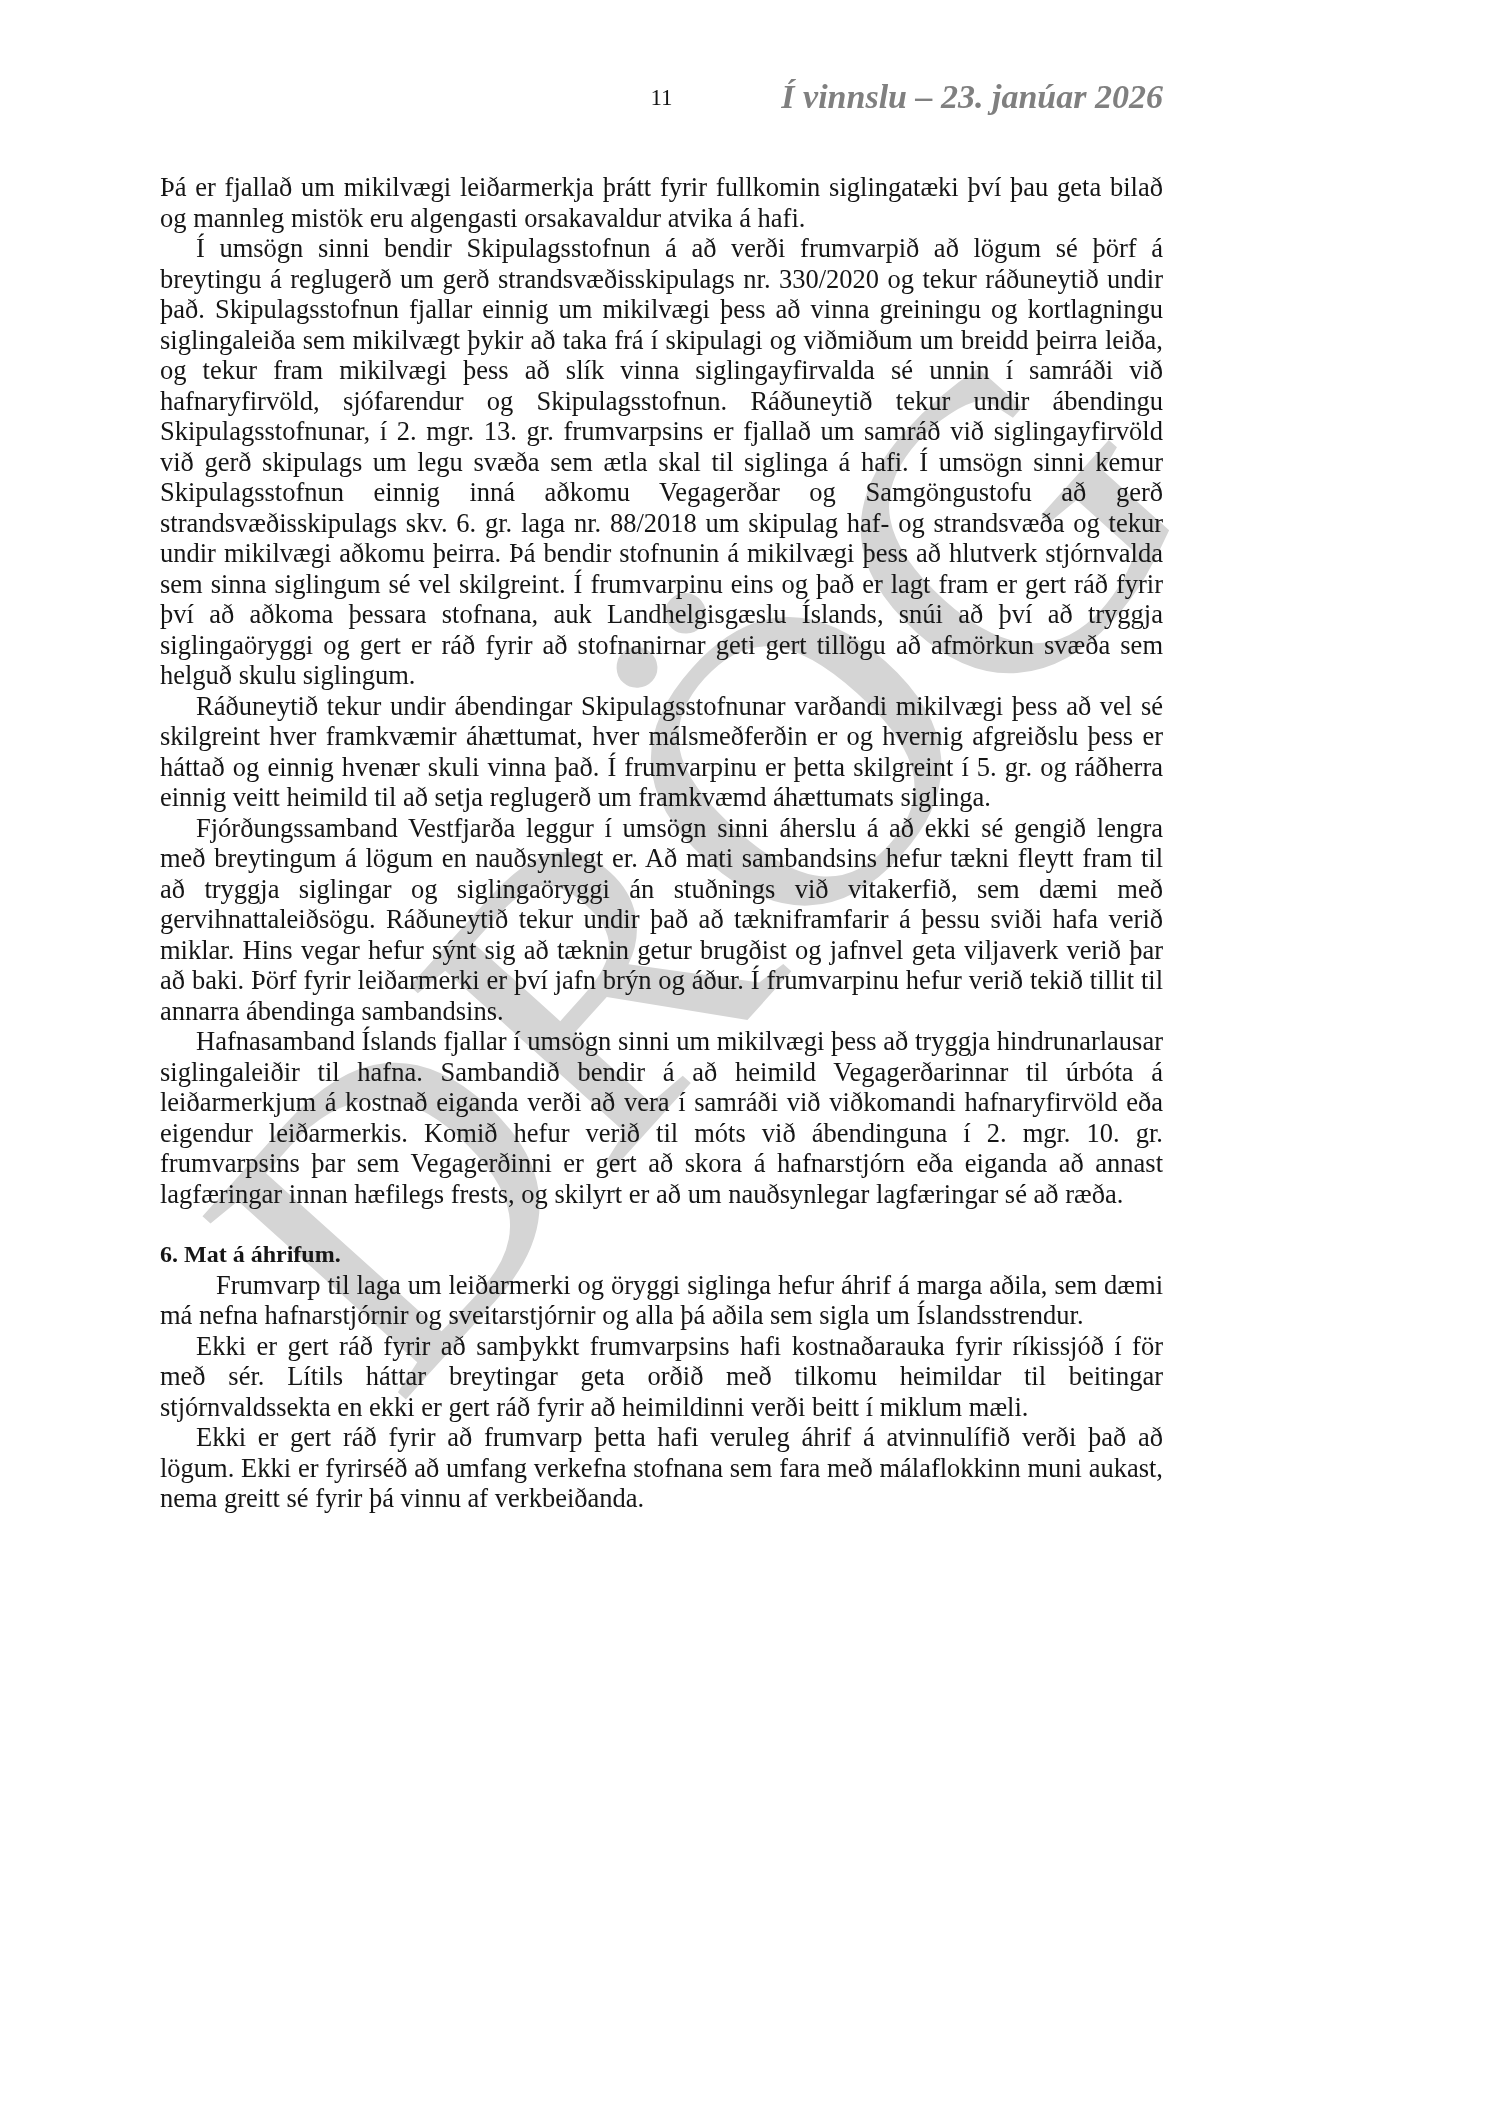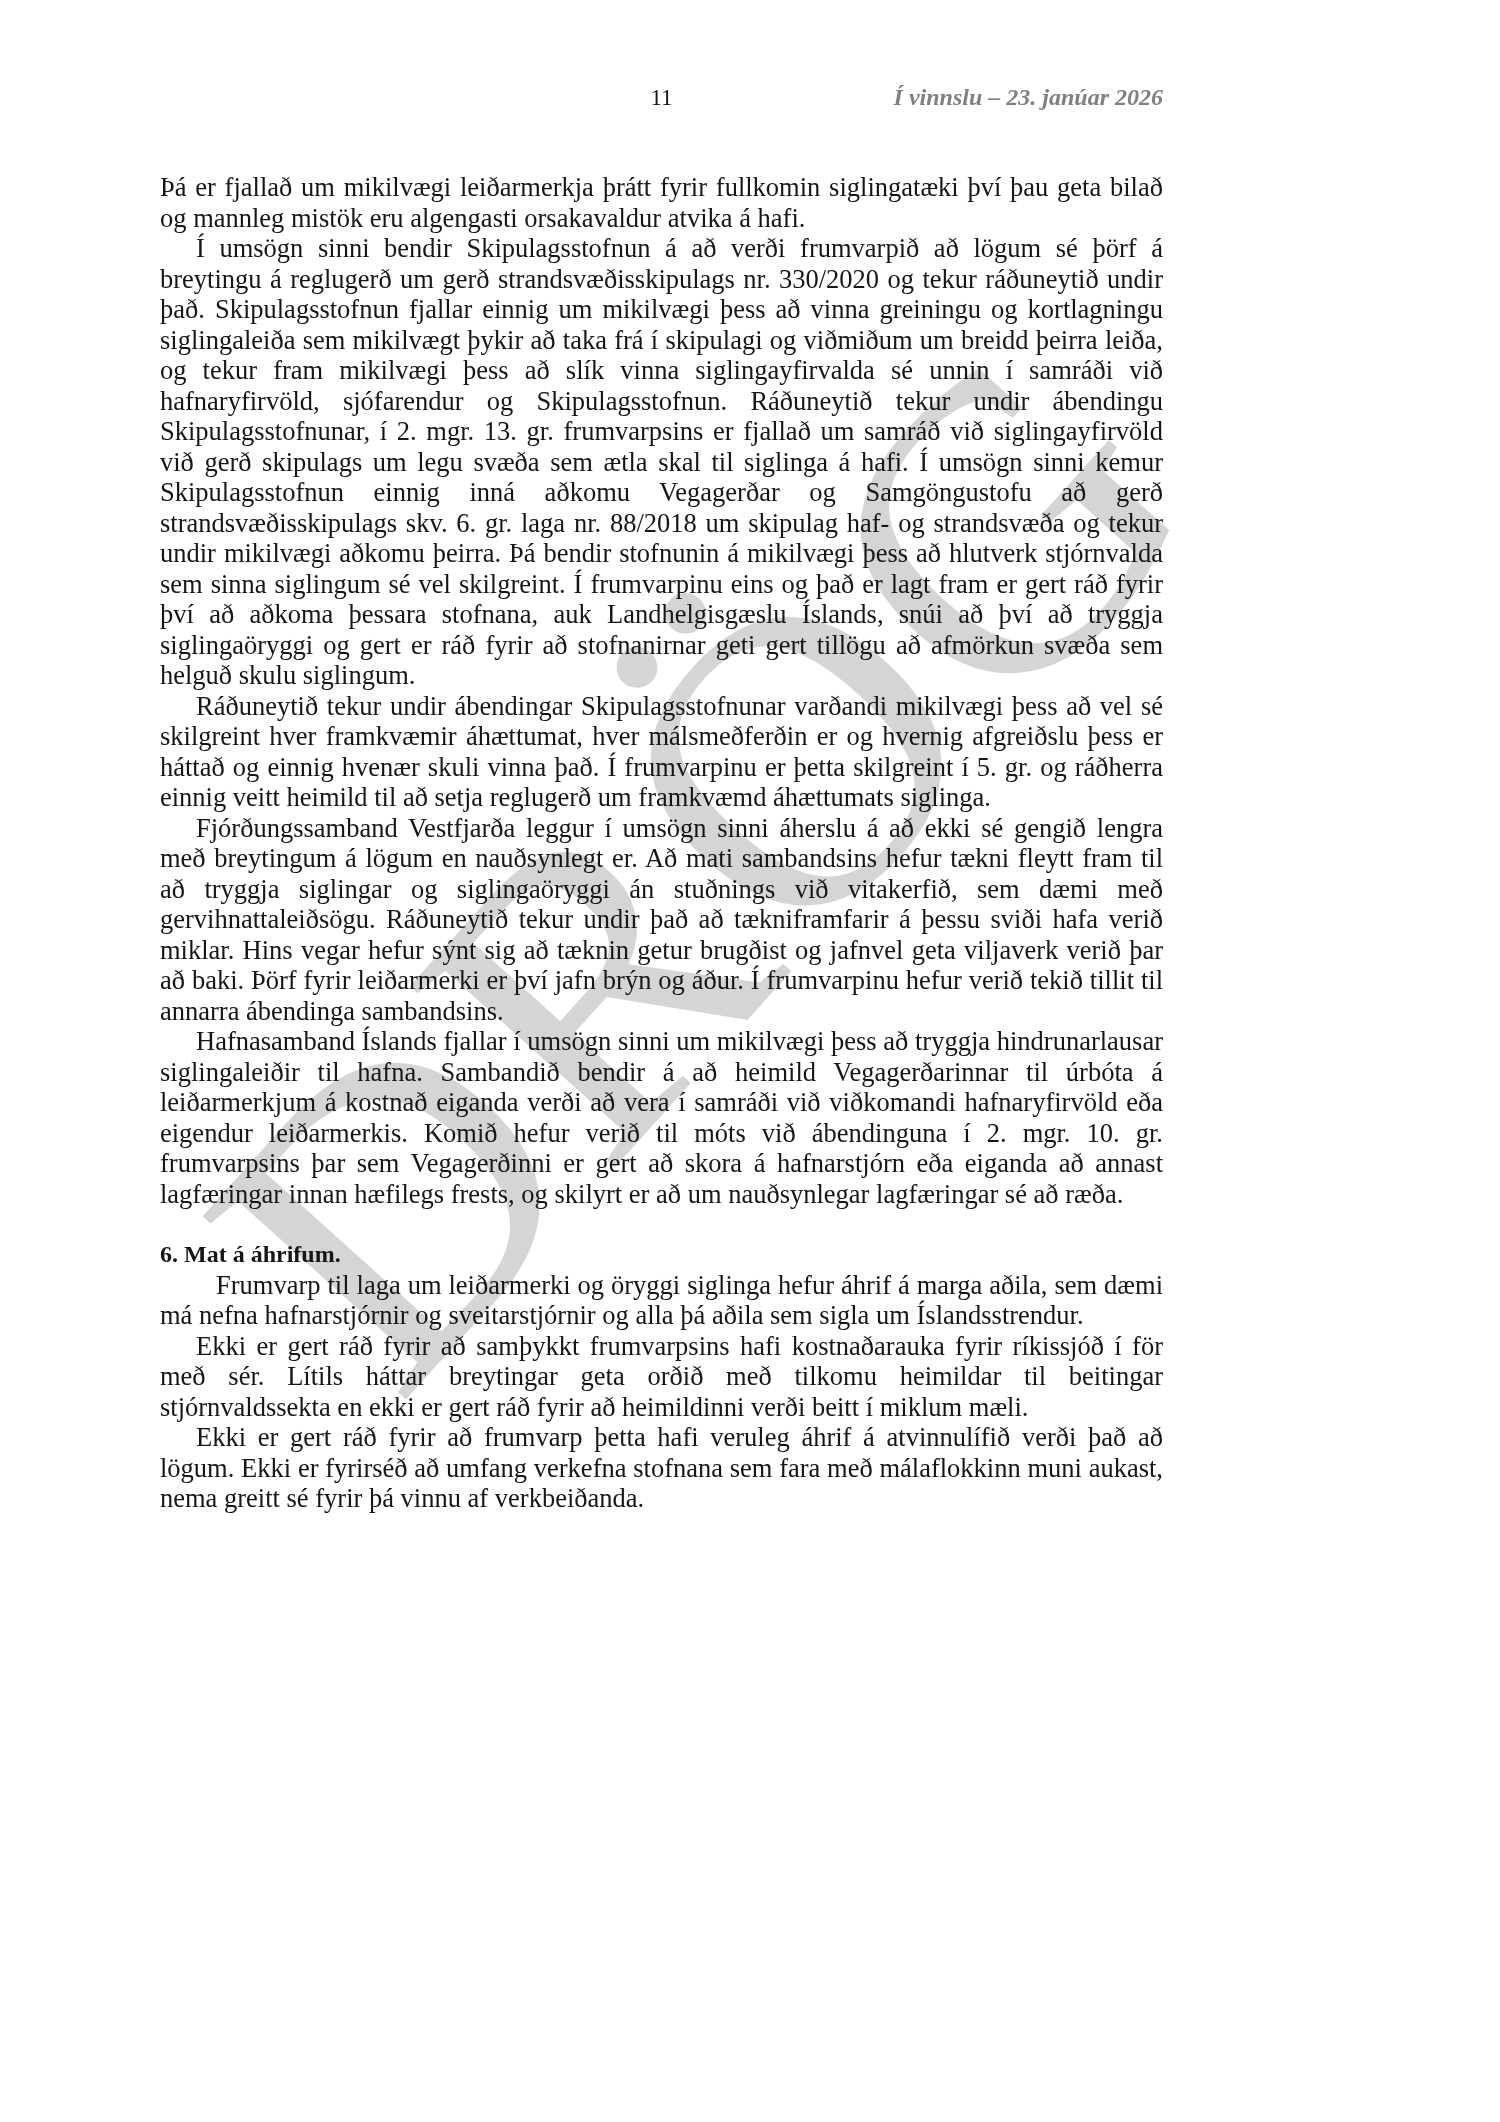--- a/index.html
+++ b/index.html
@@ -46,21 +46,21 @@
     top: 0;
     text-align: center;
     font-size: 23px;
     line-height: 32px;
     color: var(--body_text, #161616);
   }
   .status-text {
     position: absolute;
     right: 0;
     top: -2px;
-    font-size: 24px;
+    font-size: 34px;
     line-height: 34px;
     font-weight: bold;
     font-style: italic;
     color: var(--status_gray, #808080);
     white-space: nowrap;
   }
 
   .content {
     position: absolute;
     left: 160px;

